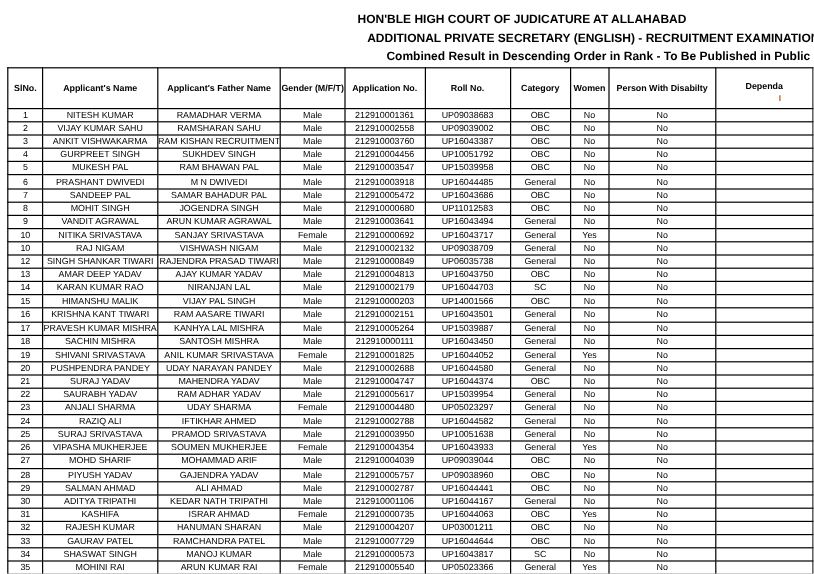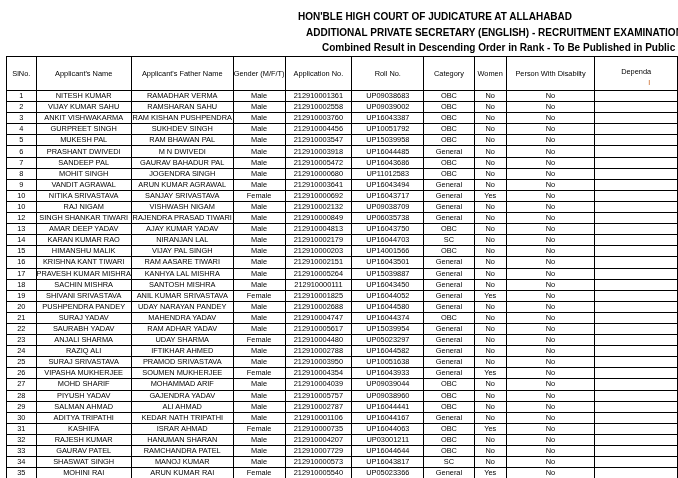--- a/index.html
+++ b/index.html
@@ -6,21 +6,21 @@
   body { width:678px; height:478px; overflow:hidden; position:relative;
          font-family:"Liberation Sans", sans-serif; color:#000; }
   .titles { position:absolute; left:0; top:0; width:547px; height:56px; }
   .title-line { position:absolute; white-space:nowrap; font-weight:bold; font-size:10px; }
   .t1 { left:298px; top:11px; }
   .t2 { left:306px; top:27px; }
   .t3 { left:322px; top:42px; }
   table.result { position:absolute; left:6px; top:56px; border-collapse:collapse; table-layout:fixed; }
   table.result th, table.result td { border:1px solid #000; padding:0; text-align:center;
          white-space:nowrap; overflow:hidden; }
-  table.result th { height:33px; font-size:7.4px; font-weight:normal; vertical-align:middle; }
+  table.result th { height:33px; font-size:7.4px; font-weight:bold; vertical-align:middle; }
   table.result td { height:10.1px; line-height:10px; font-size:7.4px; }
   th.dep { text-align:left; padding-left:6px; vertical-align:top; }
   .dep-l1 { display:block; margin-top:6px; }
   .dep-l2 { display:block; margin-left:26px; margin-top:3px; color:#c55a11; font-size:7px; }
 </style>
 </head>
 <body>
 
 <div class="titles">
   <div class="title-line t1">HON'BLE HIGH COURT OF JUDICATURE AT ALLAHABAD</div>
@@ -79,21 +79,21 @@
         <td>212910002558</td>
         <td>UP09039002</td>
         <td>OBC</td>
         <td>No</td>
         <td>No</td>
         <td></td>
       </tr>
       <tr>
         <td>3</td>
         <td>ANKIT VISHWAKARMA</td>
-        <td>RAM KISHAN PUSHPENDRA</td>
+        <td>RAM KISHAN RECRUITMENT</td>
         <td>Male</td>
         <td>212910003760</td>
         <td>UP16043387</td>
         <td>OBC</td>
         <td>No</td>
         <td>No</td>
         <td></td>
       </tr>
       <tr>
         <td>4</td>
@@ -127,21 +127,21 @@
         <td>212910003918</td>
         <td>UP16044485</td>
         <td>General</td>
         <td>No</td>
         <td>No</td>
         <td></td>
       </tr>
       <tr>
         <td>7</td>
         <td>SANDEEP PAL</td>
-        <td>GAURAV BAHADUR PAL</td>
+        <td>SAMAR BAHADUR PAL</td>
         <td>Male</td>
         <td>212910005472</td>
         <td>UP16043686</td>
         <td>OBC</td>
         <td>No</td>
         <td>No</td>
         <td></td>
       </tr>
       <tr>
         <td>8</td>

